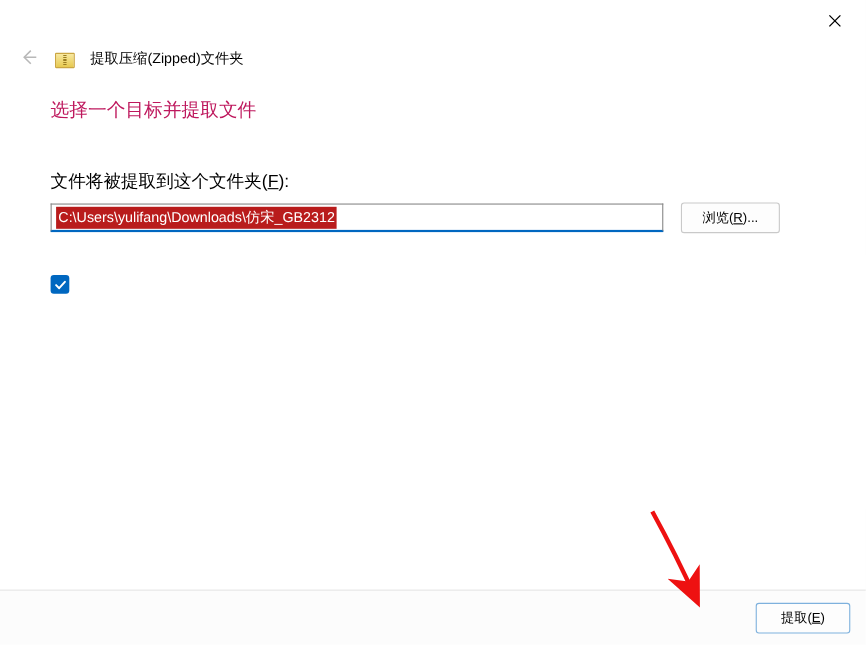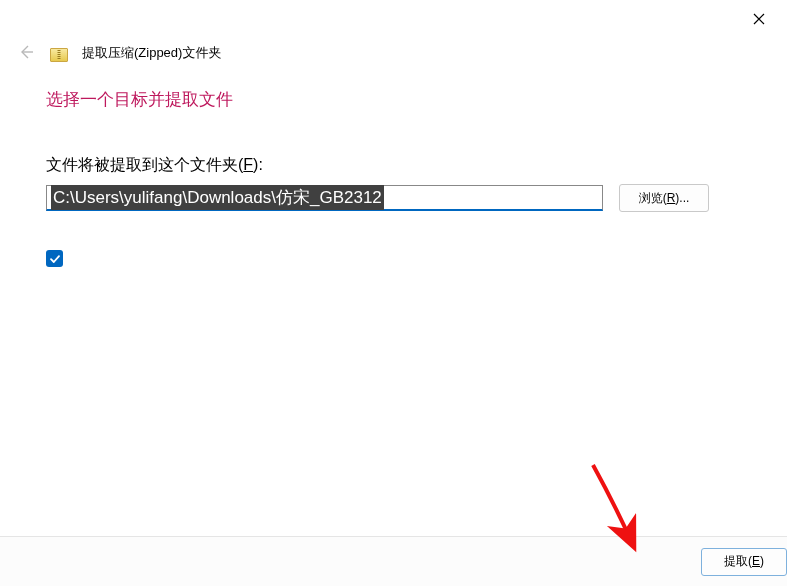--- a/index.html
+++ b/index.html
@@ -101,24 +101,24 @@
     border: 1px solid #888;
     border-bottom: 2px solid #0067c0;
     height: 26px;
     background: #fff;
     display: flex;
     align-items: center;
     padding: 0 4px;
     max-width: 557px;
   }
   .path-selected {
-    background: #404040;
+    background: #b91c1c;
     color: #fff;
     padding: 1px 2px;
-    font-size: 17px;
+    font-size: 13px;
     white-space: nowrap;
   }
   .browse-btn {
     height: 28px;
     padding: 0 6px;
     border: 1px solid #c9c9c9;
     background: #fdfdfd;
     font-size: 12px;
     font-family: inherit;
     border-radius: 3px;
@@ -146,20 +146,21 @@
     font-size: 12px;
     color: #000;
   }
   .footer {
     height: 50px;
     border-top: 1px solid #e5e5e5;
     background: #fcfcfc;
     display: flex;
     align-items: center;
     justify-content: flex-end;
+    padding-right: 14px;
     gap: 5px;
   }
   .footer-btn {
     height: 28px;
     min-width: 86px;
     padding: 0 14px;
     border: 1px solid #c9c9c9;
     background: #fdfdfd;
     font-size: 12px;
     font-family: inherit;

